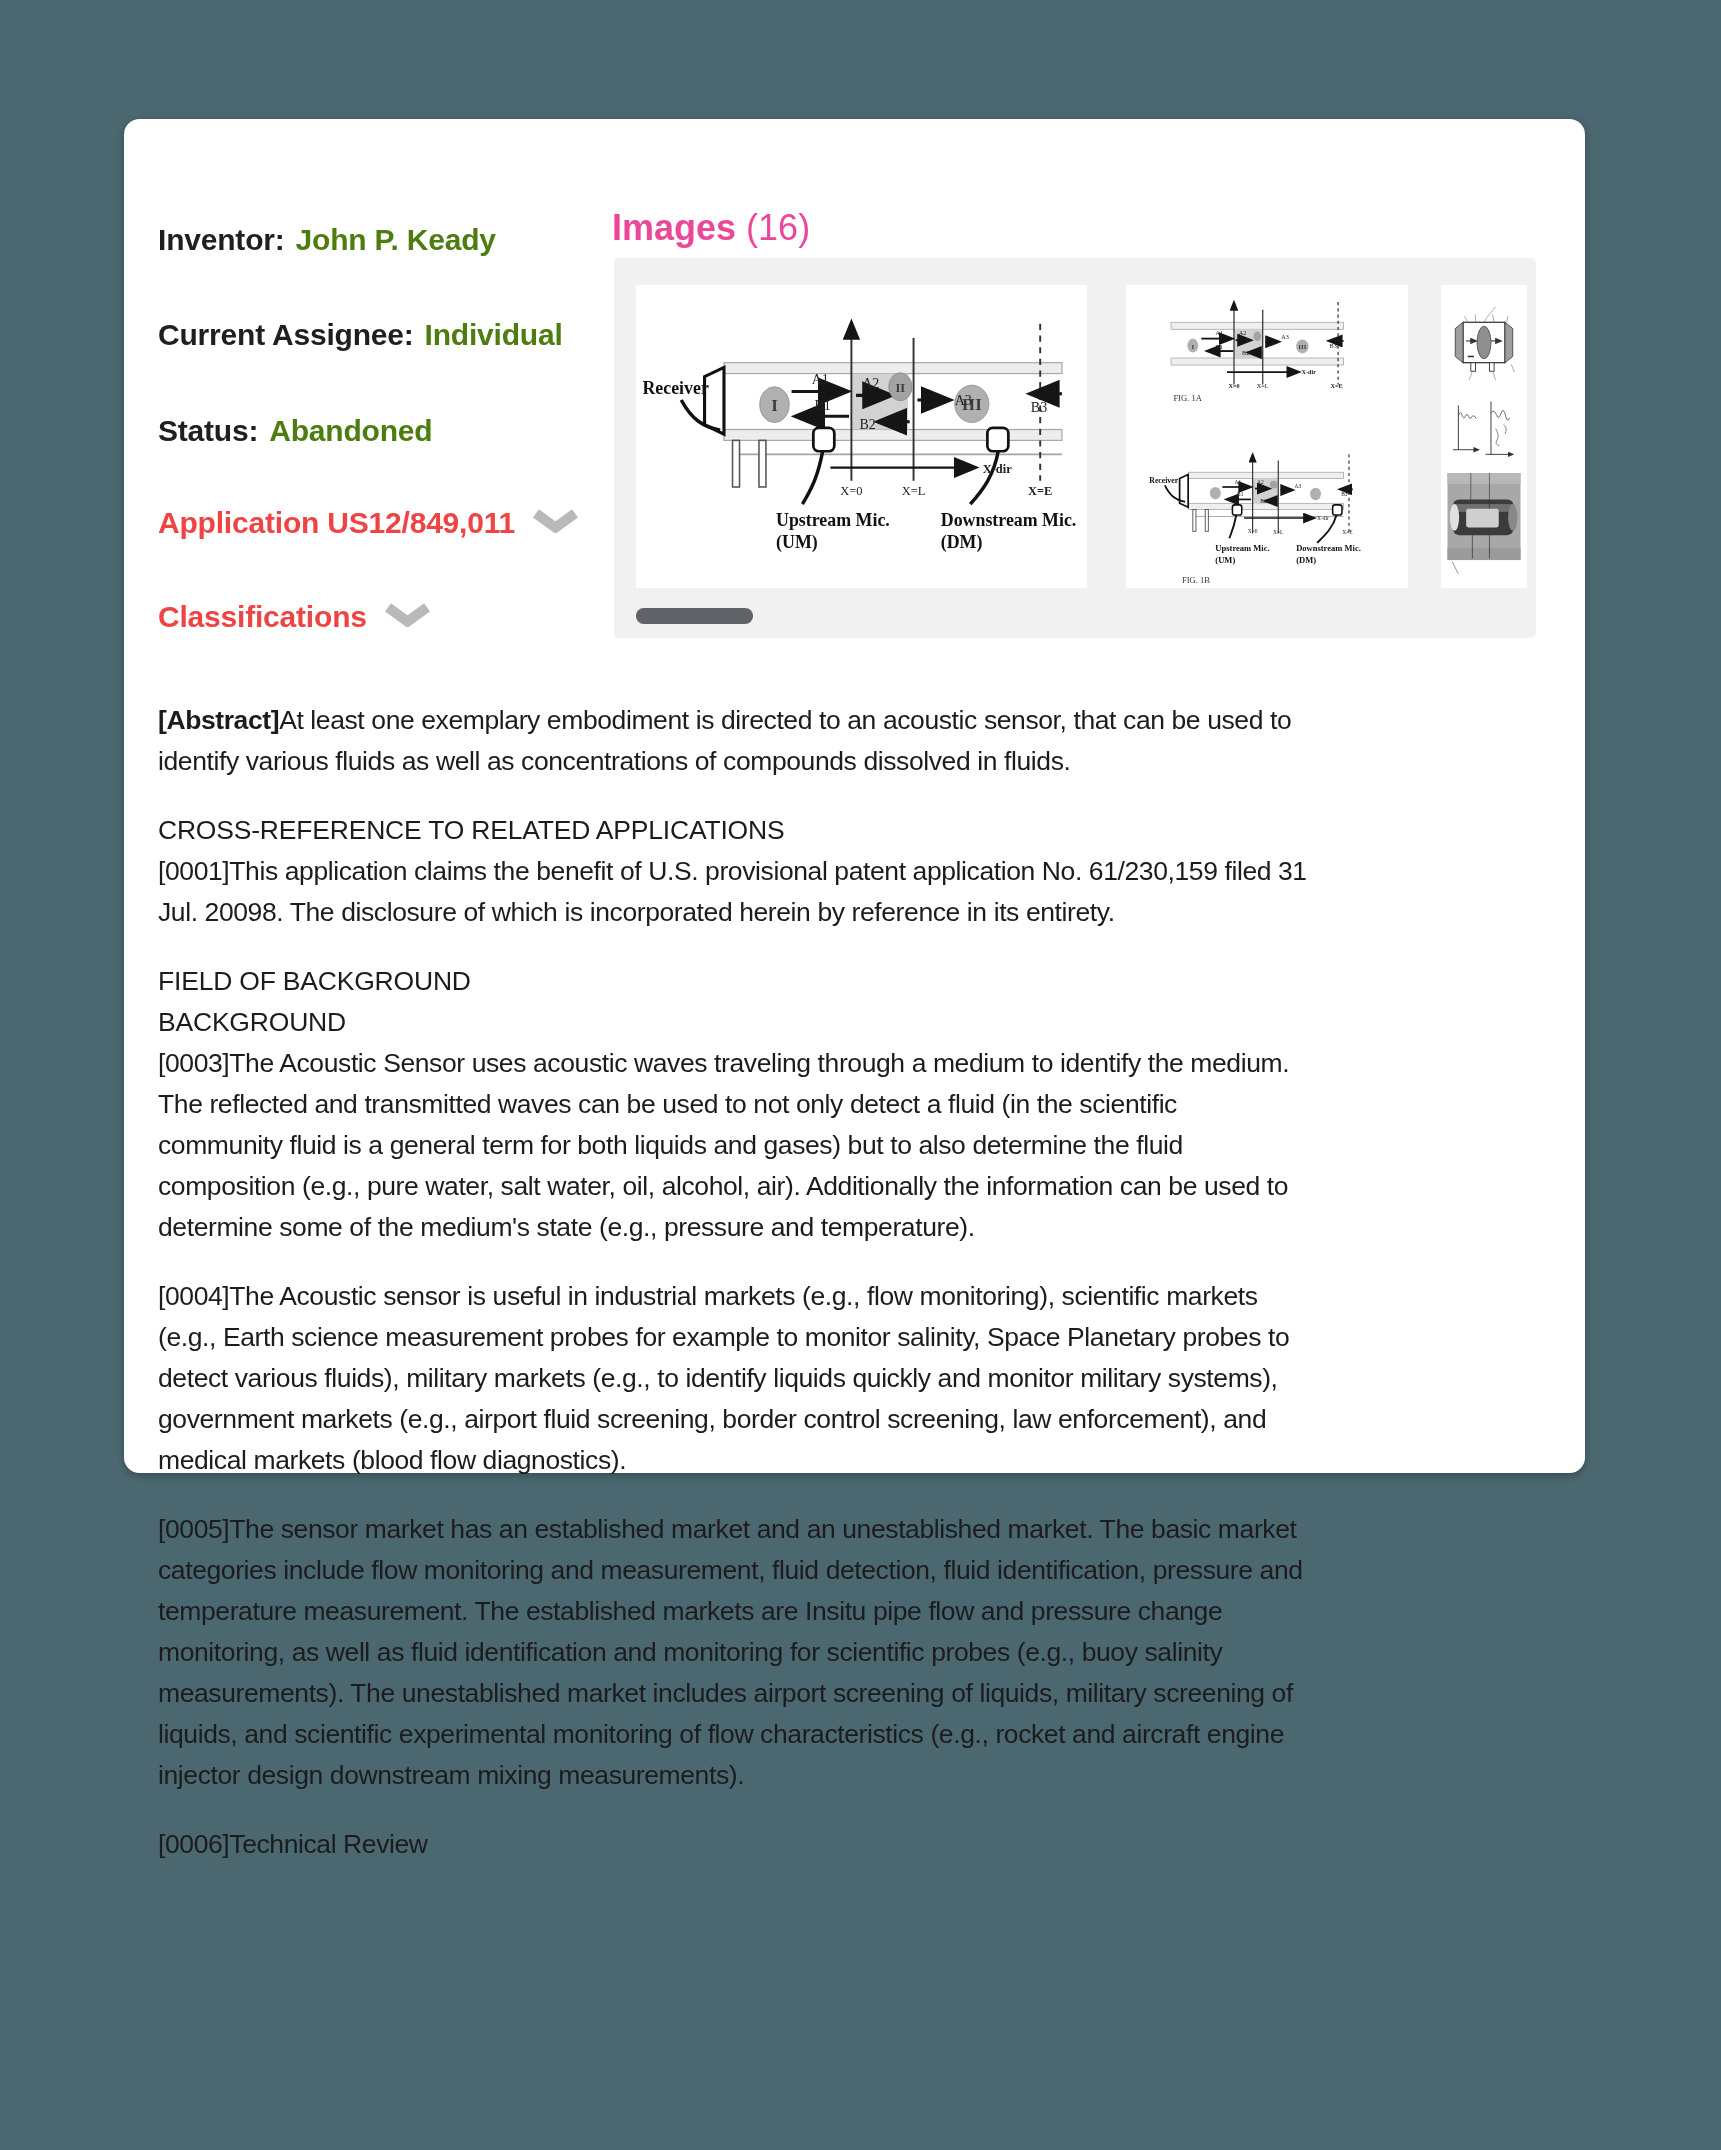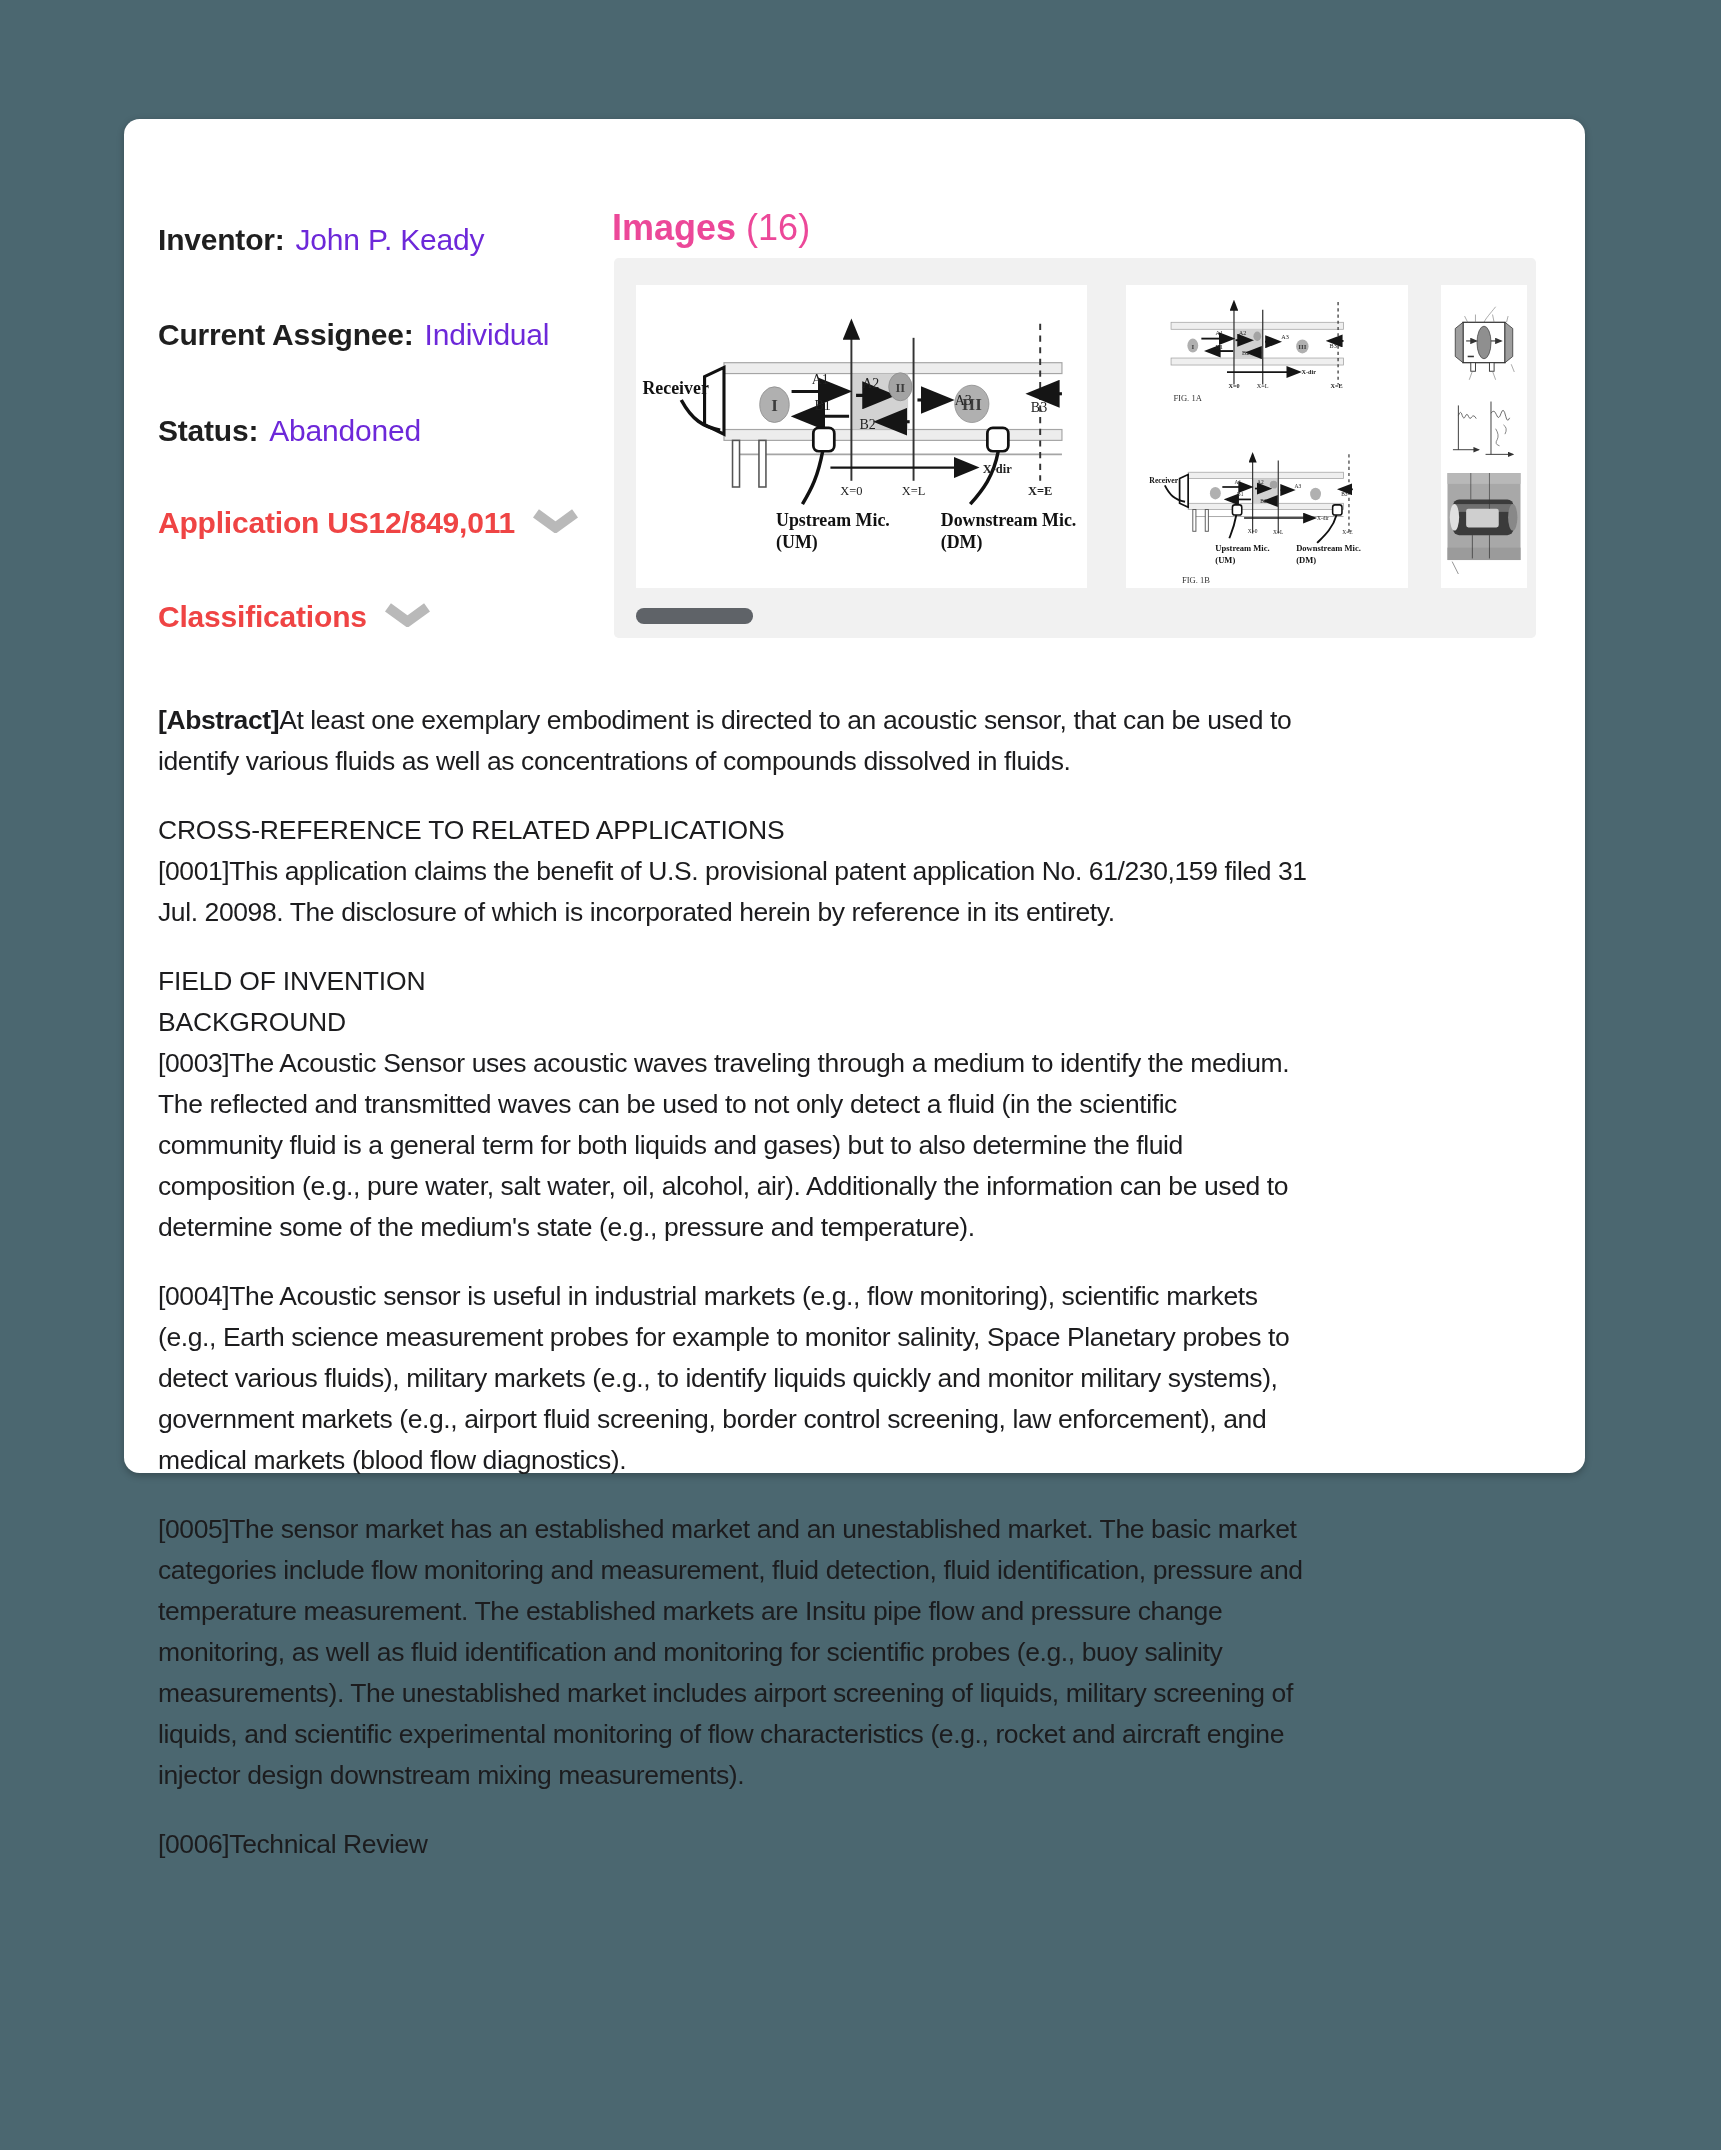--- a/index.html
+++ b/index.html
@@ -17,21 +17,21 @@
     box-shadow:0 2.3px 7.8px rgba(0,0,0,.25);
   }
   
   .meta-row{
     position:absolute;left:34px;
     display:flex;align-items:center;
     font-size:30px;line-height:37px;letter-spacing:-0.2px;
     white-space:nowrap;
   }
   .meta-label{font-weight:700;color:#1f1f1f;margin-right:11px;}
-  .meta-value{font-weight:400;color:#6d28d9;}
+  .meta-value{font-weight:700;color:#4d7c0f;}
   .meta-bold{font-weight:700;color:#ef4444;}
   .chev{margin-left:17px;display:inline-block;}
   
   .images-header{
     position:absolute;left:488px;top:87px;
     font-size:36px;line-height:44px;color:#ec4899;white-space:nowrap;
   }
   .images-header .t{font-weight:700;}
   .images-header .c{font-weight:400;}
   .strip{
@@ -308,21 +308,21 @@
   </div>
 
   <div class="doc">
     <p class="para"><span class="b">[Abstract]</span><span>At least one exemplary embodiment is directed to an acoustic sensor, that can be used to
 identify various fluids as well as concentrations of compounds dissolved in fluids.</span></p>
 
     <h2>CROSS-REFERENCE TO RELATED APPLICATIONS</h2>
     <p class="para">[0001]This application claims the benefit of U.S. provisional patent application No. 61/230,159 filed 31
 Jul. 20098. The disclosure of which is incorporated herein by reference in its entirety.</p>
 
-    <h2>FIELD OF INVENTION</h2>
+    <h2>FIELD OF BACKGROUND</h2>
 
     <h2>BACKGROUND</h2>
     <p class="para">[0003]The Acoustic Sensor uses acoustic waves traveling through a medium to identify the medium.
 The reflected and transmitted waves can be used to not only detect a fluid (in the scientific
 community fluid is a general term for both liquids and gases) but to also determine the fluid
 composition (e.g., pure water, salt water, oil, alcohol, air). Additionally the information can be used to
 determine some of the medium's state (e.g., pressure and temperature).</p>
     <p class="para">[0004]The Acoustic sensor is useful in industrial markets (e.g., flow monitoring), scientific markets
 (e.g., Earth science measurement probes for example to monitor salinity, Space Planetary probes to
 detect various fluids), military markets (e.g., to identify liquids quickly and monitor military systems),

